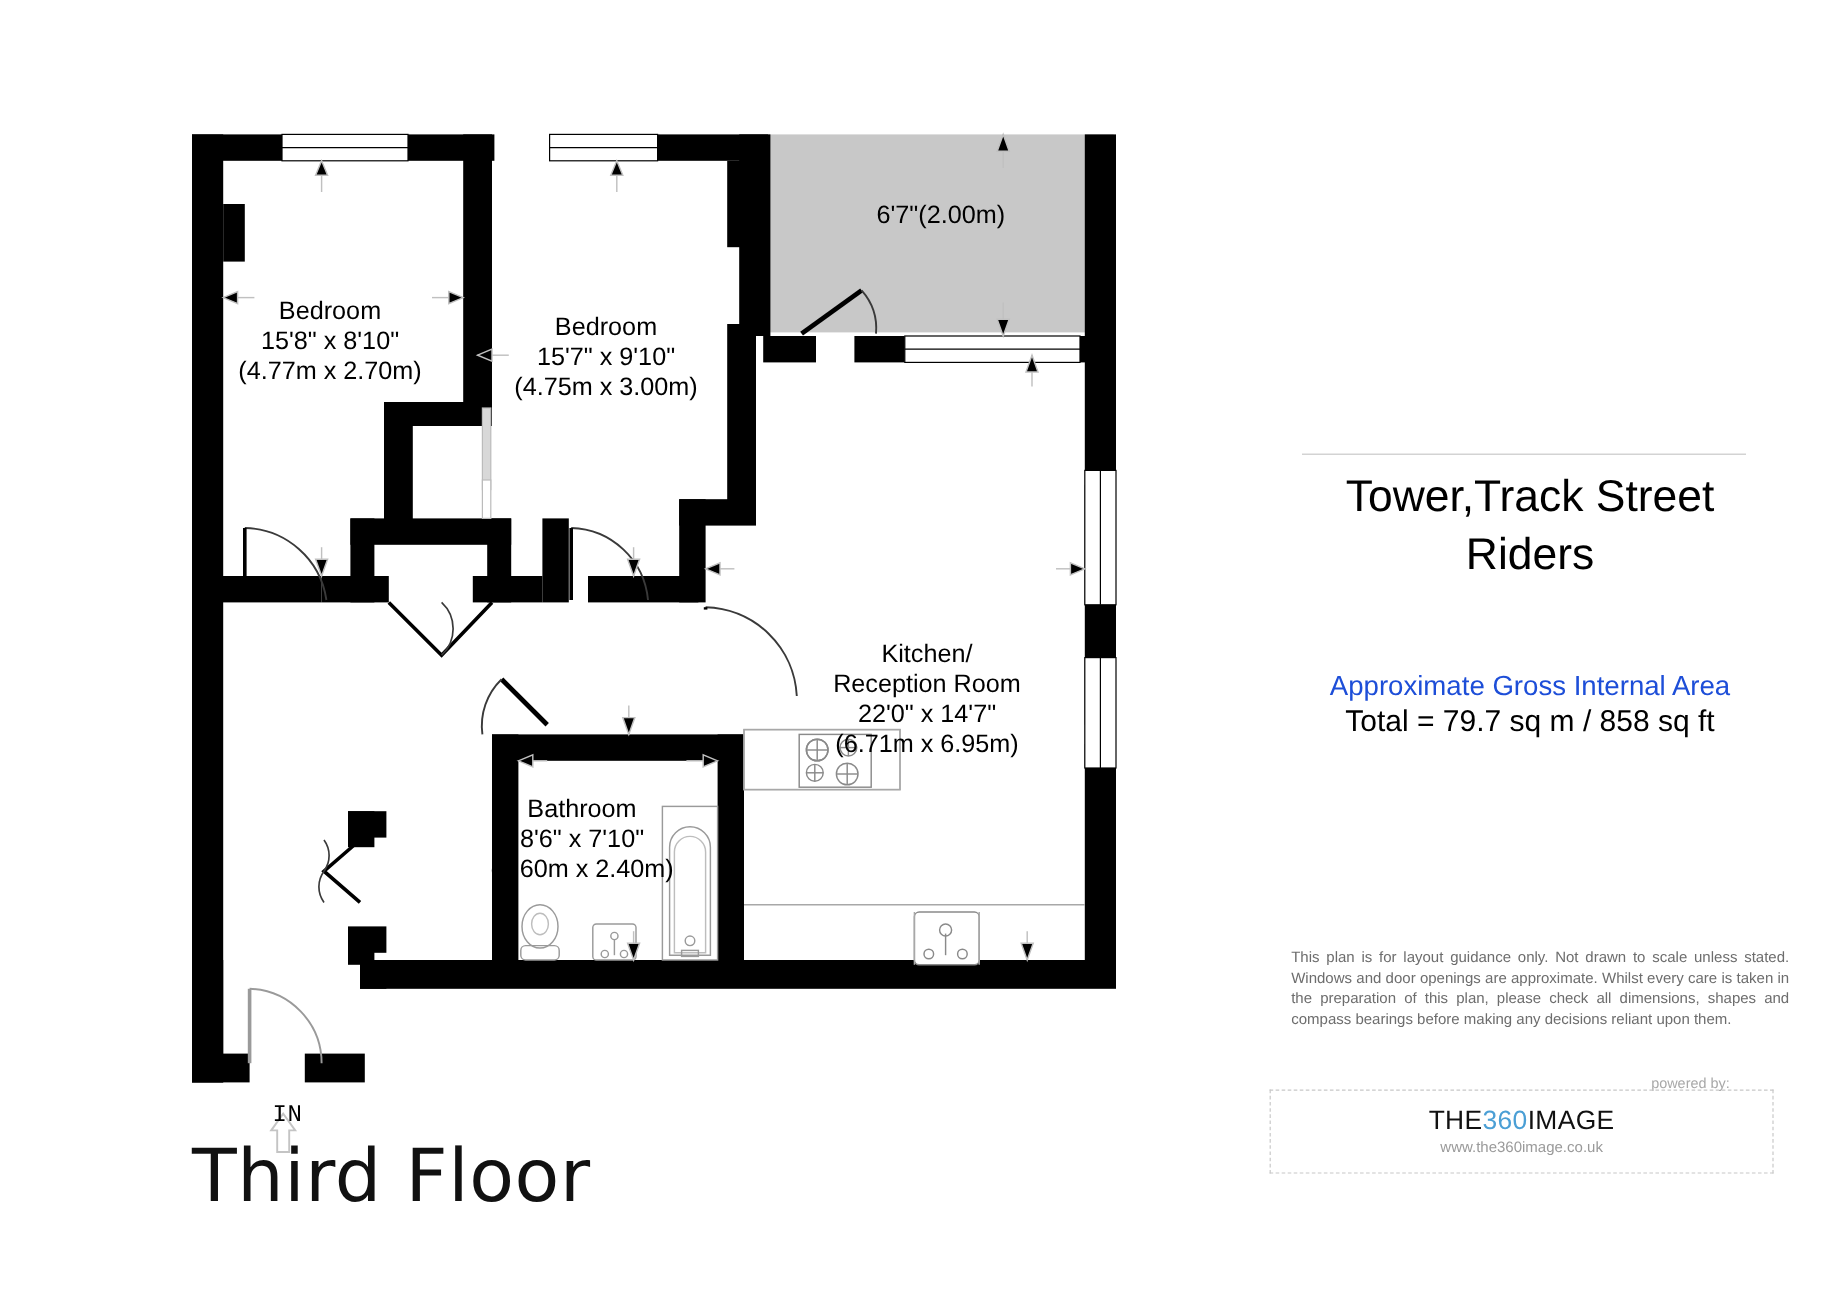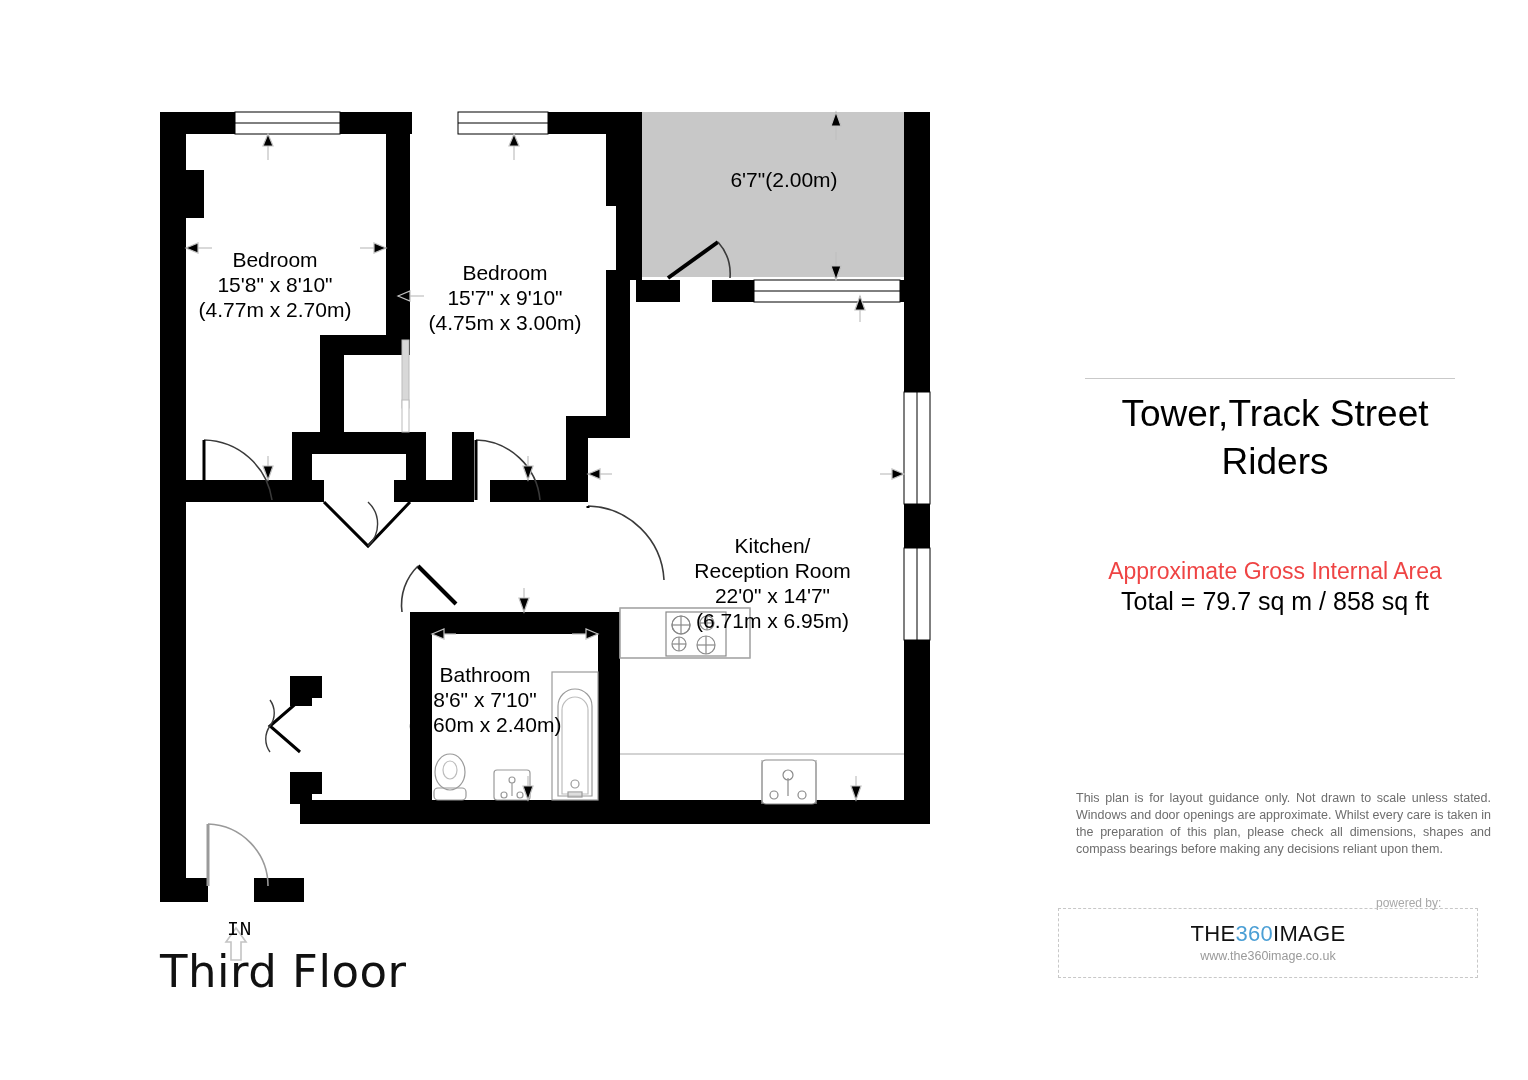--- a/index.html
+++ b/index.html
@@ -12,34 +12,34 @@
   #info-pane{position:absolute;left:1020px;top:0;width:508px;height:1080px;}
 
   
   #plan-svg{position:absolute;left:0;top:0;}
 
   
   .rm-label{position:absolute;text-align:center;font-size:21px;line-height:25px;
             color:#000;white-space:nowrap;}
   .balc-label{position:absolute;text-align:center;font-size:21px;color:#000;white-space:nowrap;}
   .in-label{position:absolute;font-size:20px;letter-spacing:.5px;color:#000;font-family:Liberation Mono, monospace;}
-  .floor-label{position:absolute;font-size:45px;color:#111;
+  .floor-label{position:absolute;font-size:61px;color:#111;
                font-family:"DejaVu Sans",sans-serif;letter-spacing:.5px;}
 
   
   .logo-wrap{position:absolute;left:110px;top:225px;width:300px;height:90px;}
   .logo-svg{display:block;}
 
   .rule{position:absolute;left:65px;width:370px;height:1px;background:#c9c9c9;}
 
   .title-block{position:absolute;left:20px;top:390px;width:470px;text-align:center;}
   .title-line{font-size:37px;line-height:48px;color:#000;}
 
   .area-block{position:absolute;left:20px;top:556px;width:470px;text-align:center;}
-  .area-head{font-size:23px;line-height:30px;color:#ef4444;}
+  .area-head{font-size:23px;line-height:30px;color:#1d4ed8;}
   .area-total{font-size:25px;line-height:30px;color:#000;}
 
   .disclaimer{position:absolute;left:40px;top:790px;width:415px;
               font-size:12.5px;line-height:17px;color:#6d6d6d;text-align:justify;margin-left:16px;}
 
   .powered-box{position:absolute;left:38px;top:908px;width:418px;height:68px;
                border:1px dashed #c8c8c8;}
   .powered-lbl{position:absolute;left:350px;top:896px;font-size:12px;color:#a8a8a8;
                background:#fff;padding:0 6px;}
   .brand{position:absolute;left:0;top:12px;width:418px;text-align:center;

